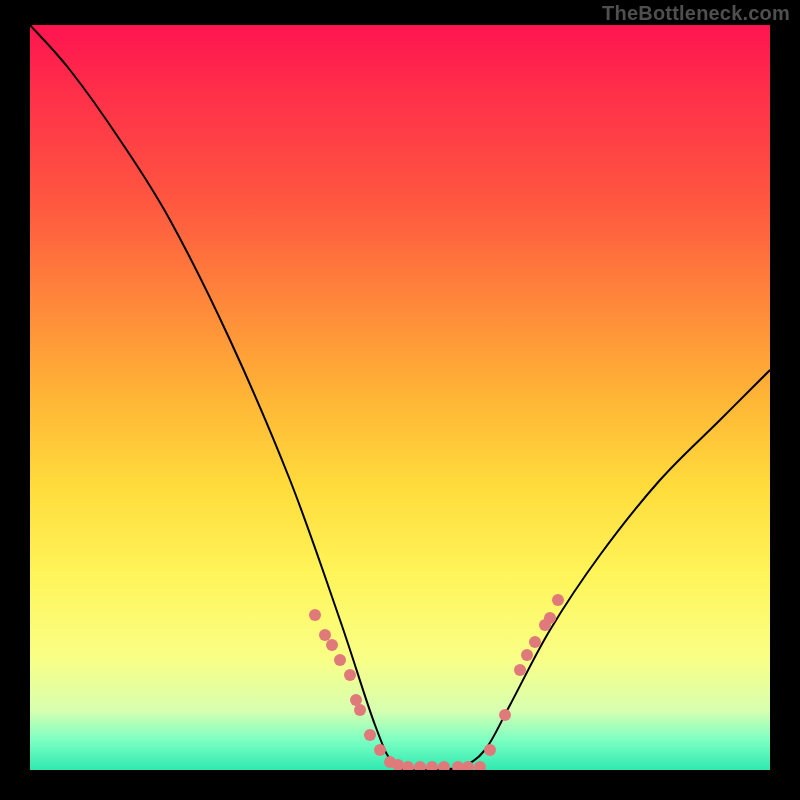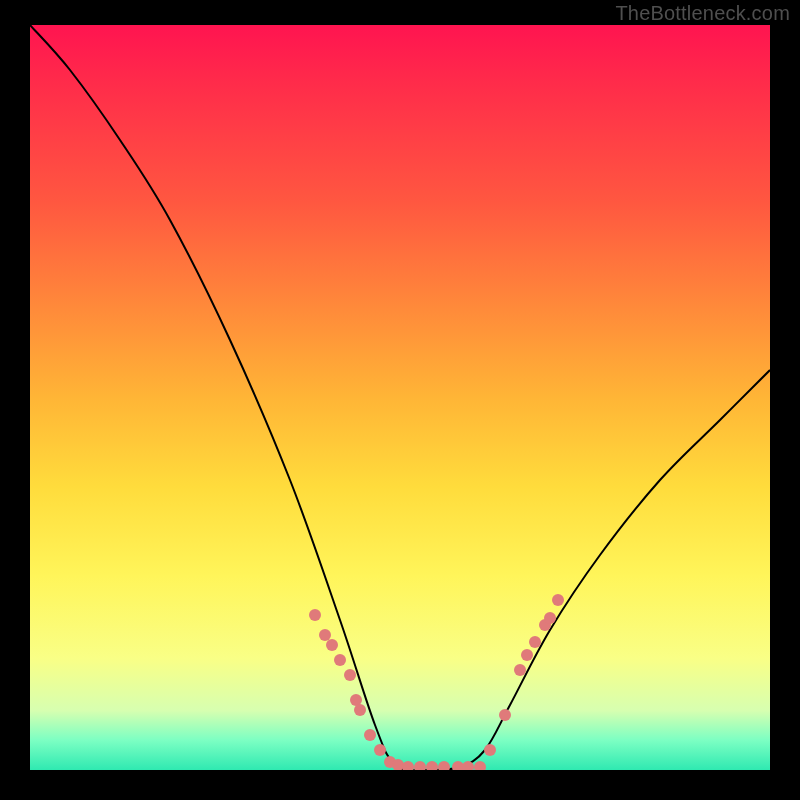--- a/index.html
+++ b/index.html
@@ -15,21 +15,21 @@
     position: relative;
     width: 800px;
     height: 800px;
   }
   .watermark {
     position: absolute;
     top: 2px;
     right: 10px;
     color: #4f4f4f;
     font-size: 20px;
-    font-weight: 400;
+    font-weight: 700;
     letter-spacing: 0.2px;
     z-index: 3;
   }
   .plot-frame {
     position: absolute;
     left: 30px;
     top: 25px;
     width: 740px;
     height: 745px;
     background: #000;

